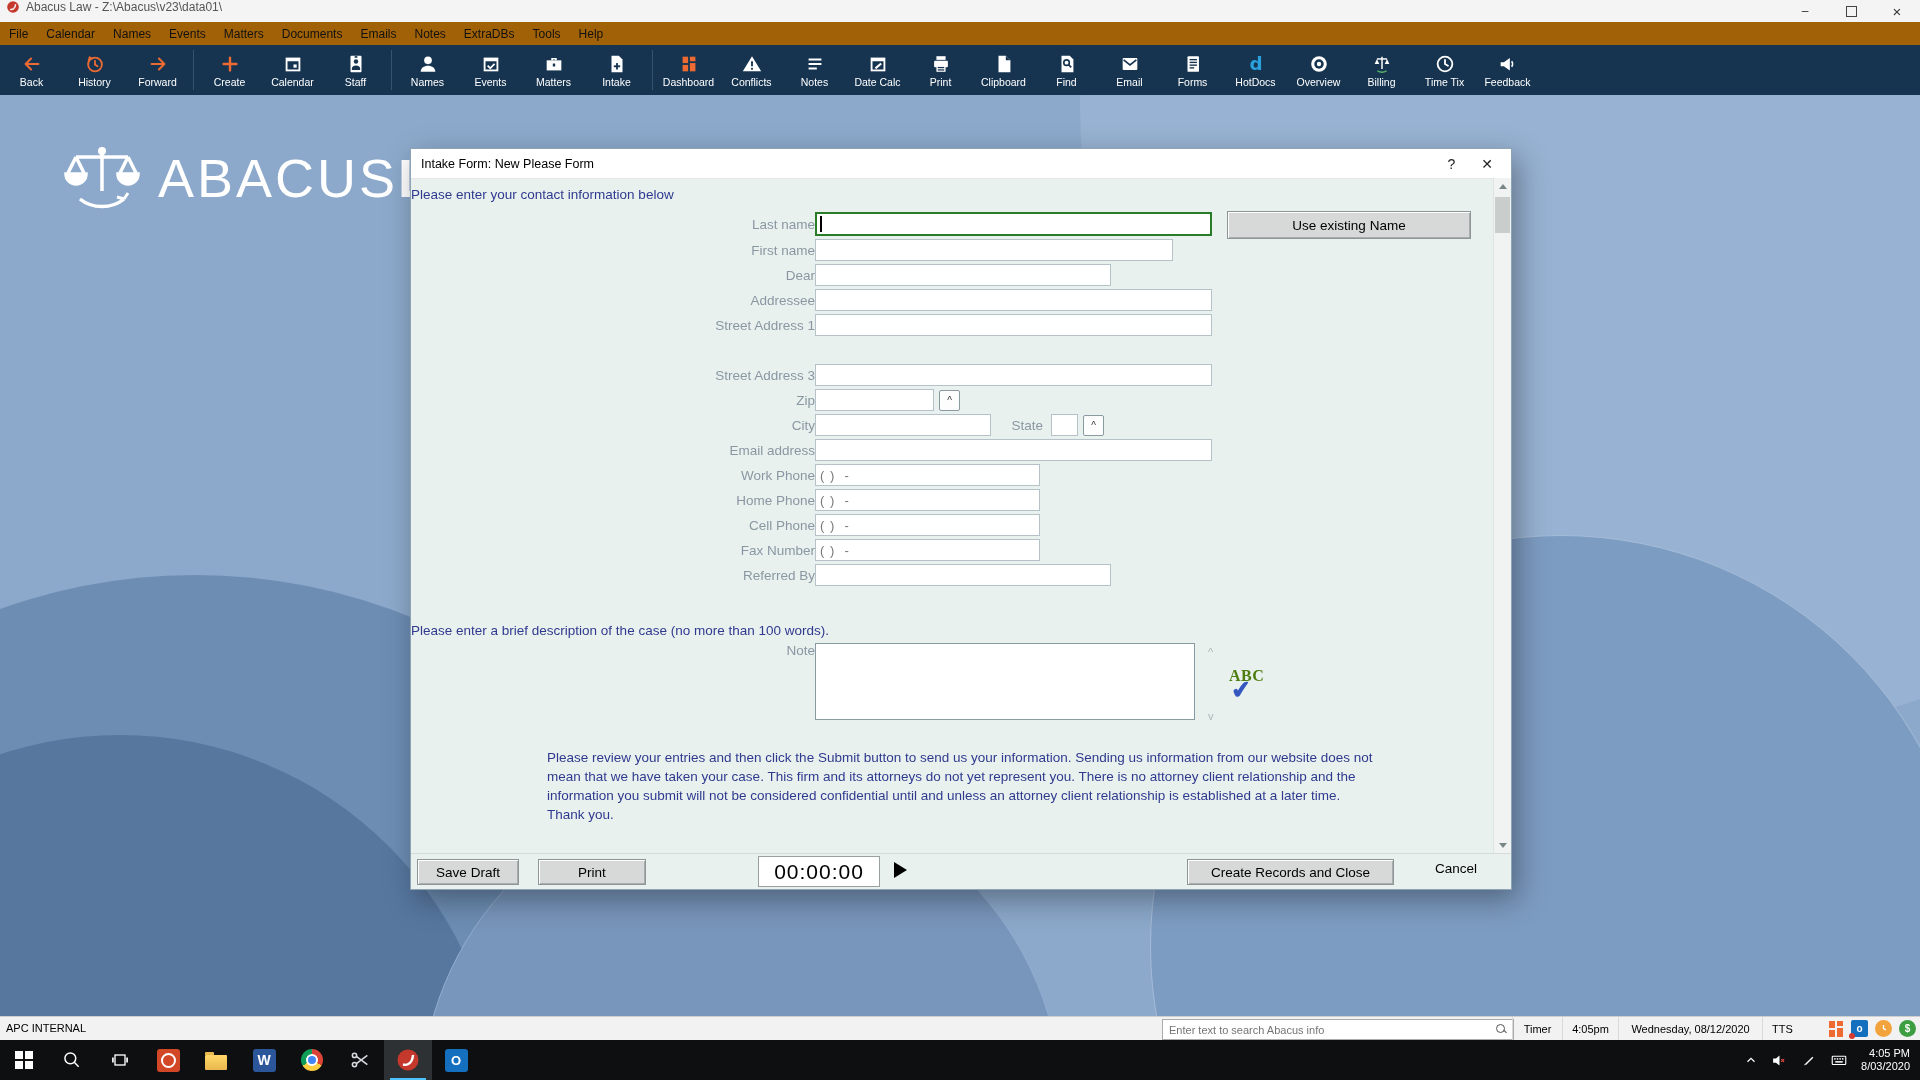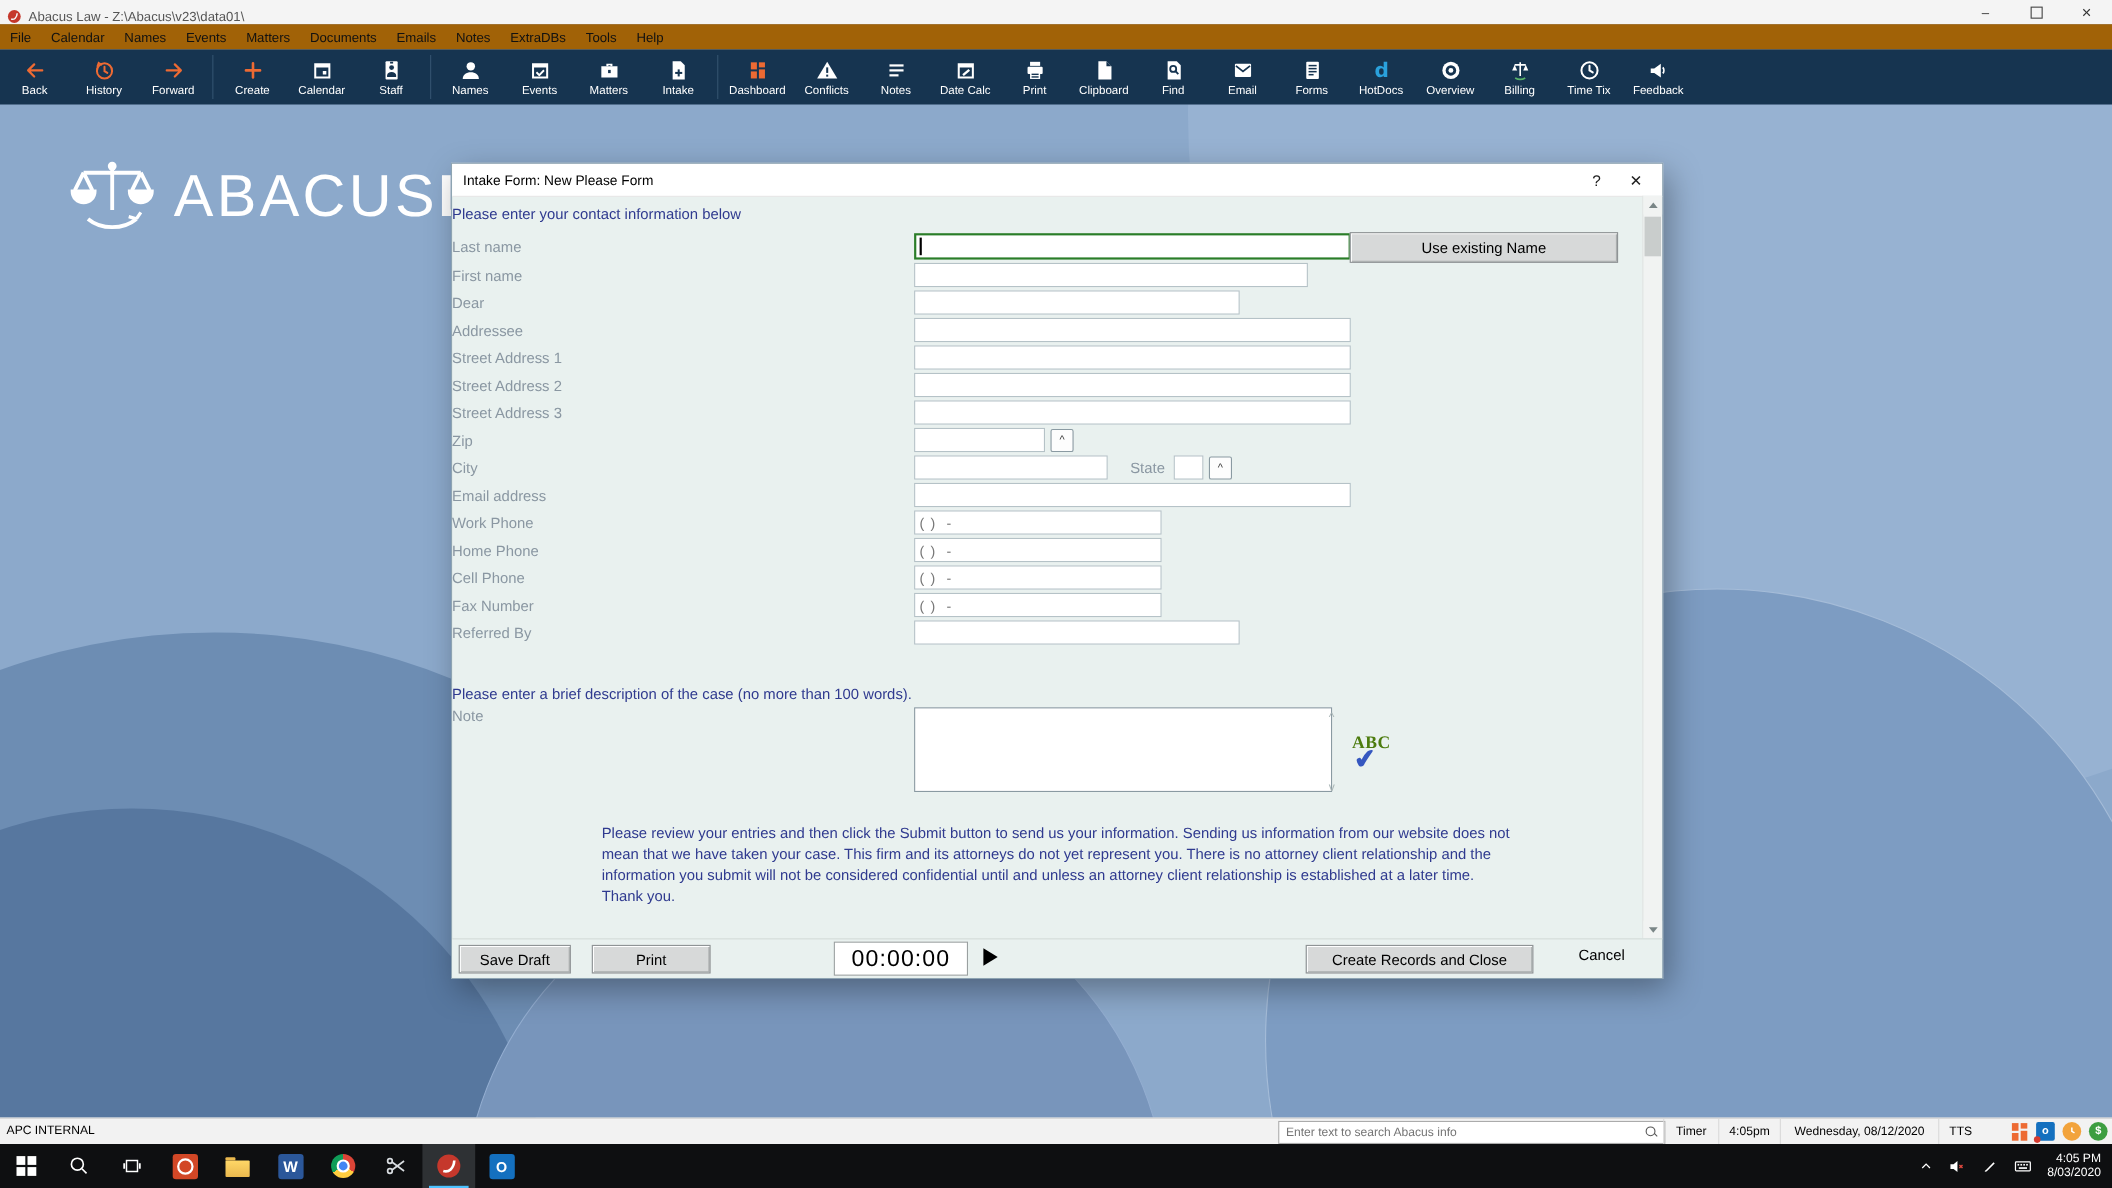--- a/index.html
+++ b/index.html
@@ -1,21 +1,21 @@
 <!DOCTYPE html>
 <html><head>
 <meta charset="utf-8">
 <style>
   html,body{margin:0;padding:0}
   body{width:1920px;height:1080px;position:relative;overflow:hidden;
        font-family:"Liberation Sans",sans-serif;background:#8ca9cb;-webkit-font-smoothing:antialiased}
 
   
   .titlebar{position:absolute;top:0;left:0;right:0;height:22px;background:#f4f4f4;
-            display:flex;align-items:flex-end;font-size:12px;color:#555;z-index:20}
+            display:flex;align-items:flex-start;font-size:12px;color:#555;z-index:20}
   .app-logo{width:14px;height:14px;margin:0 6px 0 6px}
   .win-controls{margin-left:auto;display:flex;height:22px}
   .win-btn{width:46px;display:flex;align-items:center;justify-content:center;color:#333;font-size:12px}
   .max-glyph{width:9px;height:9px;border:1px solid #444;display:block}
 
   
   .menubar{position:absolute;top:22px;left:0;right:0;height:23px;background:#a16207;display:flex;
            font-size:12px;color:#111;z-index:20}
   .menu-item{padding:0 9px;height:100%;display:flex;align-items:center}
 
@@ -37,21 +37,21 @@
   
   .dialog{position:absolute;left:410px;top:148px;width:1102px;height:742px;background:#e9f1ef;
           border:1px solid #8ea4b2;box-shadow:6px 10px 28px rgba(0,0,0,.35);z-index:10;box-sizing:border-box}
   .dlg-title{height:29px;background:#fff;display:flex;align-items:center;padding:0 10px;font-size:12.5px;
              color:#000;border-bottom:1px solid #e6e6e6}
   .dlg-title-controls{margin-left:auto;display:flex;gap:26px;padding-right:8px;font-size:14px;color:#222}
   .dlg-body{position:absolute;top:29px;left:0;right:0;bottom:35px;font-size:13.5px}
   .blue-text{color:#2f3a8f}
   .form-header{position:absolute;top:9px;left:0;right:30px;text-align:left}
   .row{position:absolute;left:0;display:flex;align-items:center;height:24px}
-  .flabel{width:404px;text-align:left;padding-right:16px;color:#8a97a2;flex:none}
+  .flabel{width:404px;text-align:right;padding-right:0;color:#8a97a2;flex:none}
   .fwrap{position:relative;flex:none}
   .fin{width:100%;height:22px;box-sizing:border-box;border:1px solid #b5c2c7;background:#fff;
        font:13px "Liberation Sans",sans-serif;padding:0 4px;outline:none}
   .fin.focus{border:2px solid #2a7d28;height:24px}
   .caret{position:absolute;left:5px;top:4px;width:1.5px;height:16px;background:#000}
   .fin.phone{color:#777;letter-spacing:1px}
   .lookup{width:19px;height:19px;margin-left:5px;background:#fdfdfd;border:1px solid #8a9aa2;border-radius:2px;
           display:flex;align-items:center;justify-content:center;font-size:10px;color:#333;flex:none}
   .state-label{width:52px;text-align:right;padding-right:8px;color:#8a97a2}
   .note-area{width:380px;height:77px;box-sizing:border-box;border:1px solid #8a9aa2;background:#fff;resize:none;
@@ -438,24 +438,20 @@
       <div class="fwrap" style="width:296px"><input class="fin" value="" style=""></div>
     </div>
     <div class="row" style="top:110px">
       <div class="flabel">Addressee</div>
       <div class="fwrap" style="width:397px"><input class="fin" value="" style=""></div>
     </div>
     <div class="row" style="top:135px">
       <div class="flabel">Street Address 1</div>
       <div class="fwrap" style="width:397px"><input class="fin" value="" style=""></div>
     </div>
-    <div class="row" style="top:160px">
-      <div class="flabel">Street Address 2</div>
-      <div class="fwrap" style="width:397px"><input class="fin" value="" style=""></div>
-    </div>
     <div class="row" style="top:185px">
       <div class="flabel">Street Address 3</div>
       <div class="fwrap" style="width:397px"><input class="fin" value="" style=""></div>
     </div>
     <div class="row" style="top:210px">
       <div class="flabel">Zip</div>
       <div class="fwrap" style="width:119px"><input class="fin" value="" style=""></div>
       <div class="lookup">
           <span>^</span>
         </div>

